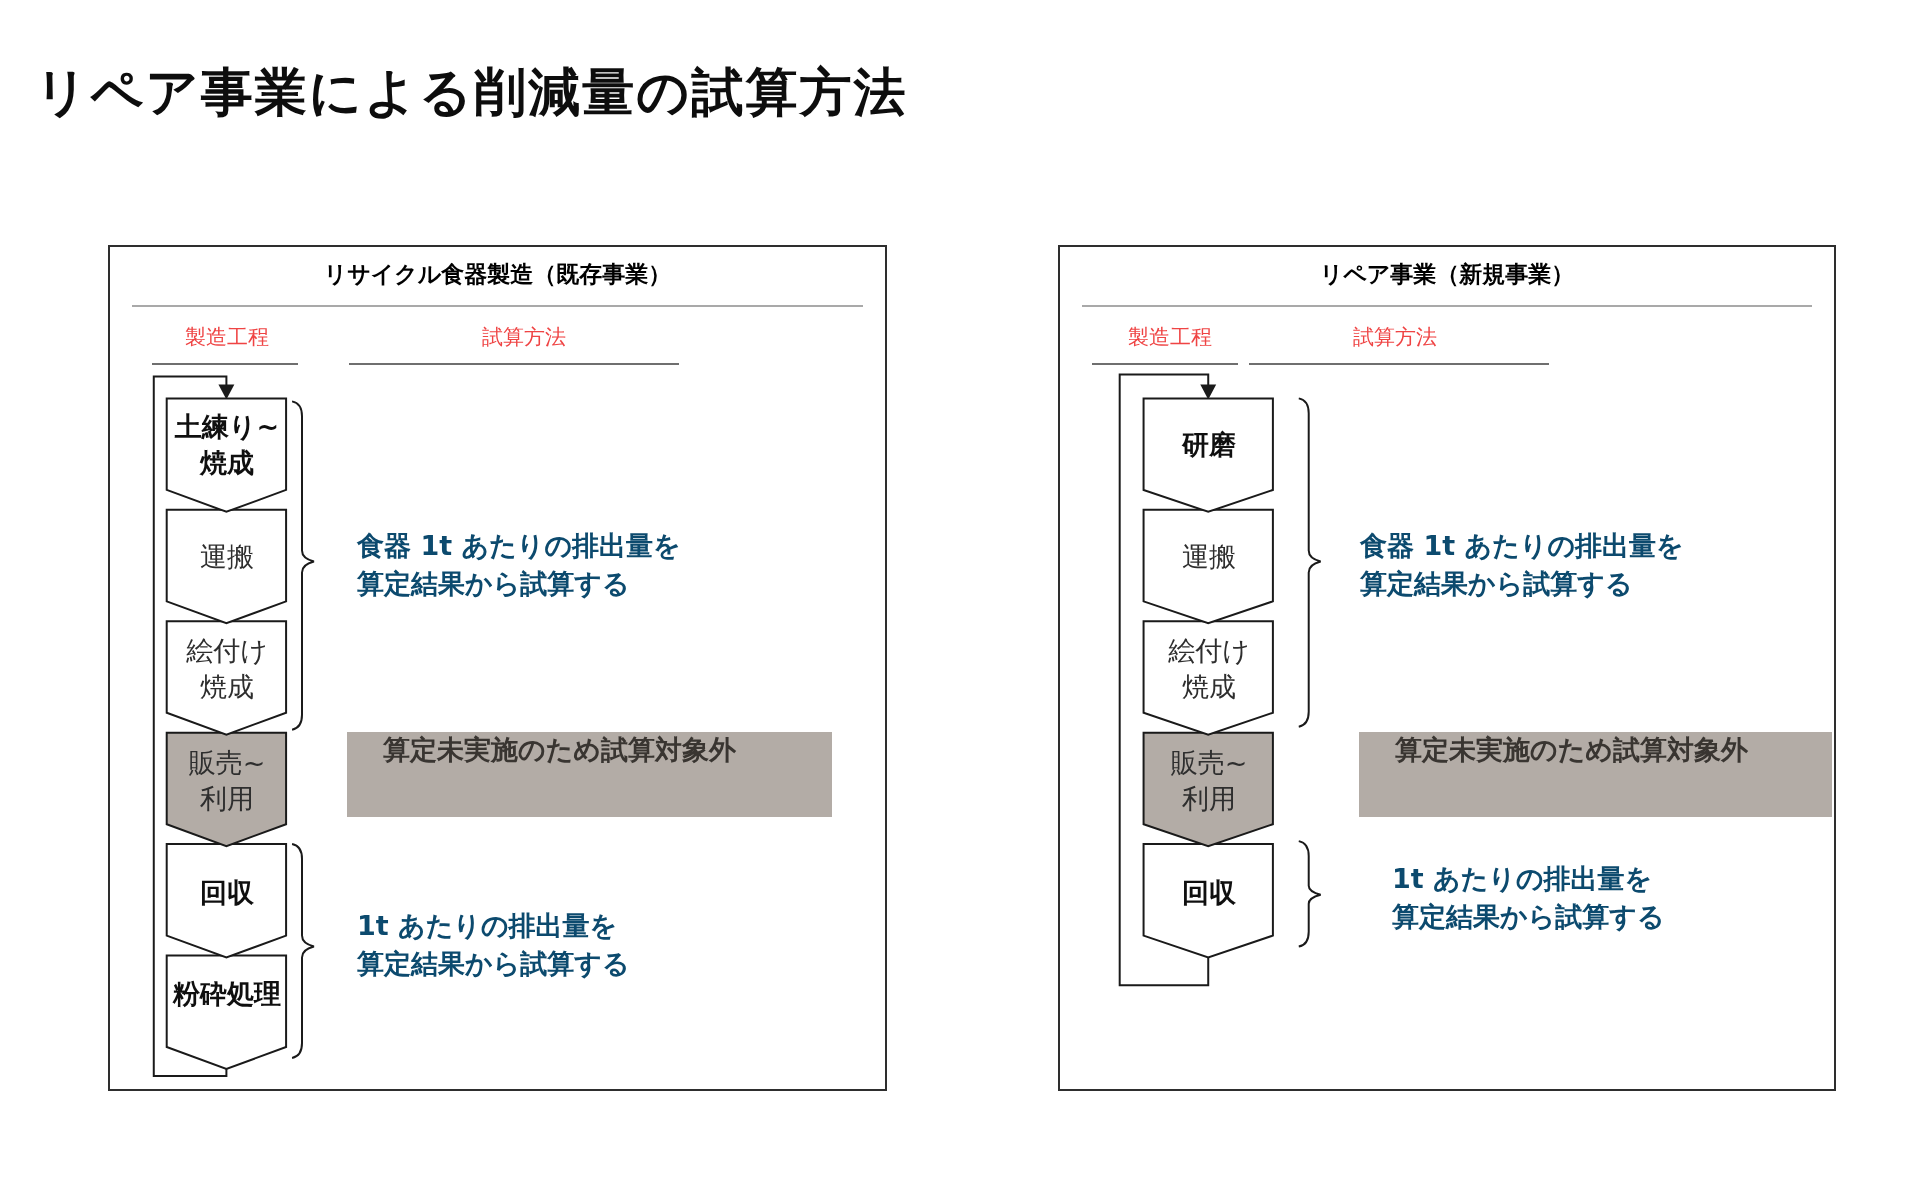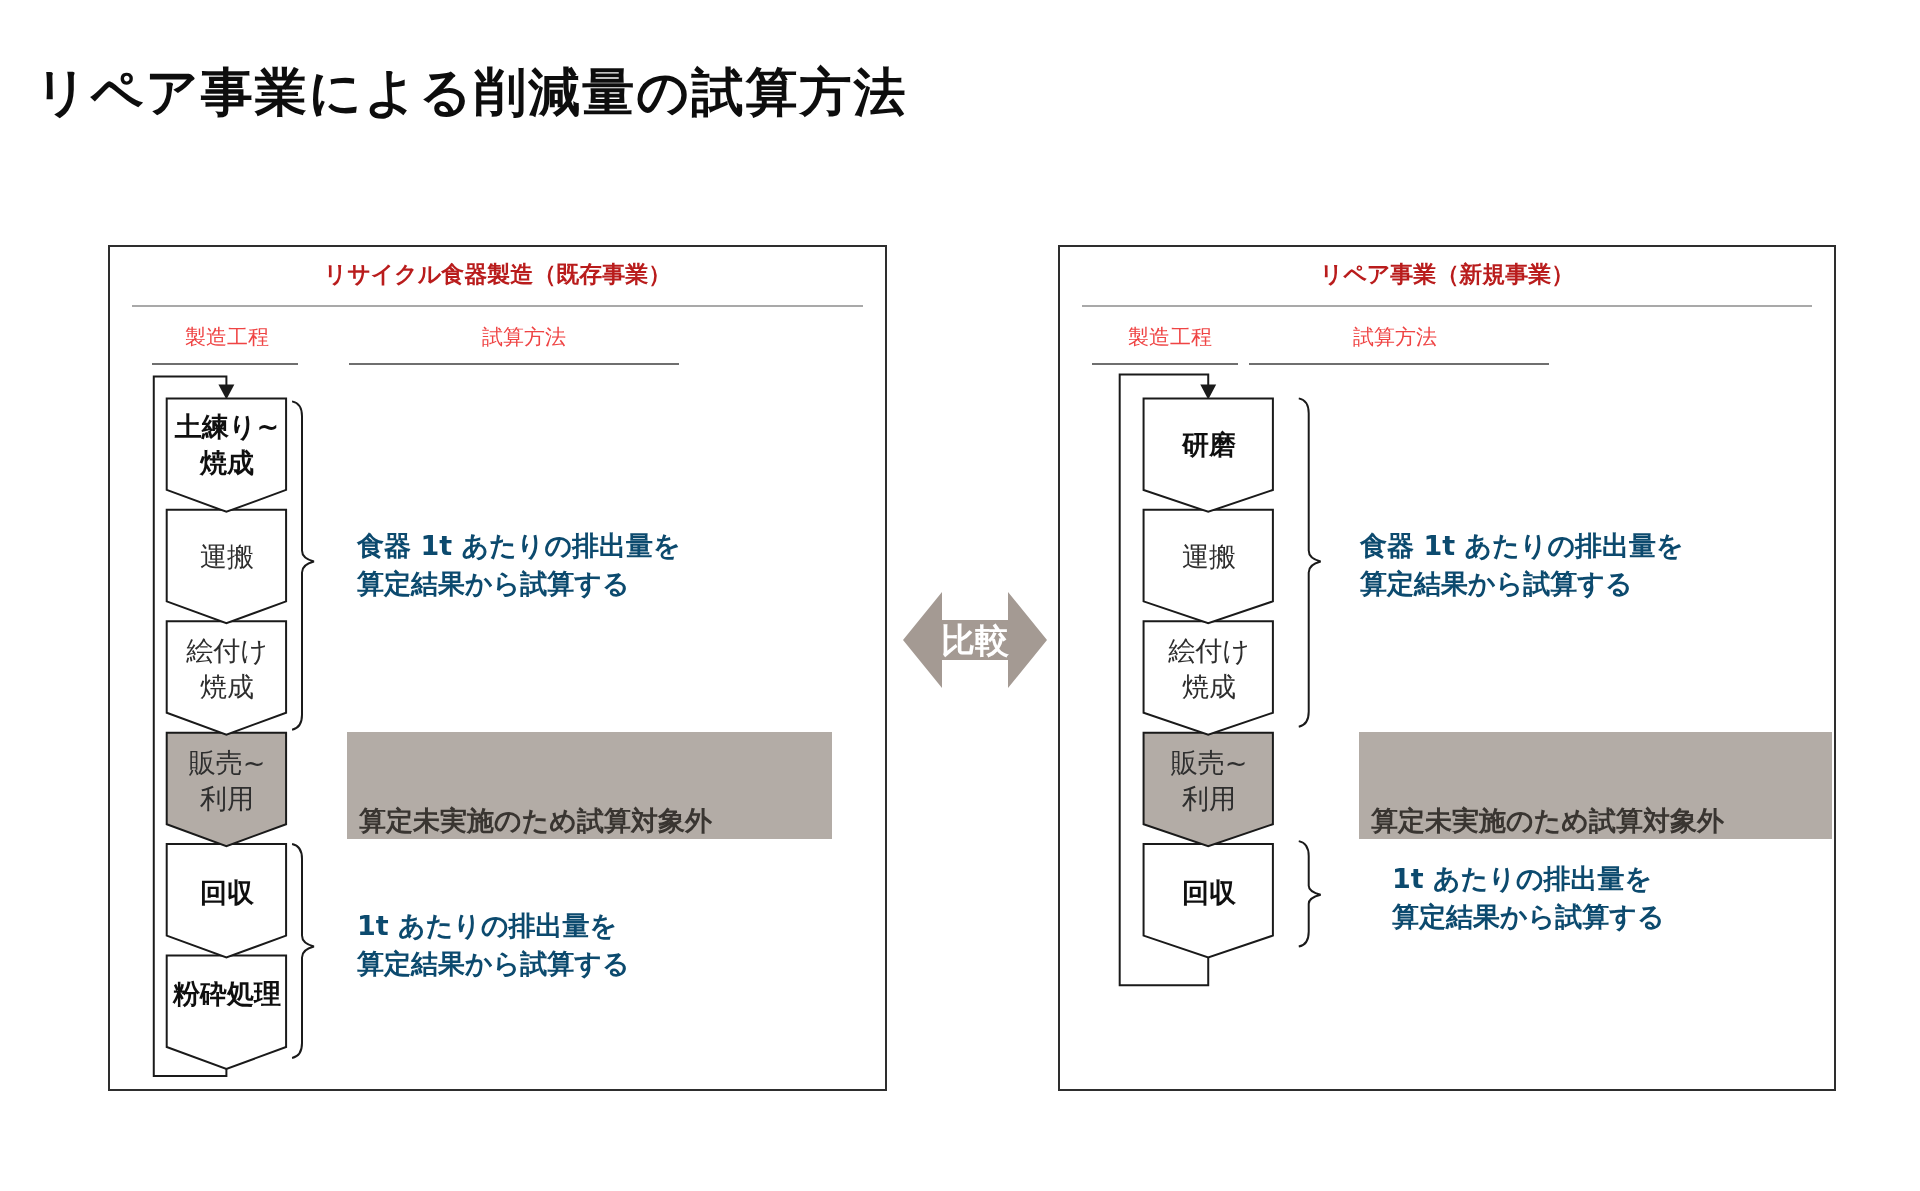--- a/index.html
+++ b/index.html
@@ -8,36 +8,36 @@
   body { font-family:"DejaVu Sans","Liberation Sans",sans-serif; }
   .stage { position:relative; width:1920px; height:1191px; background:#ffffff; overflow:hidden; }
 
   .page-title { position:absolute; left:35px; top:58px; font-size:52px; font-weight:700; color:#0d0d0d; letter-spacing:2px; }
   .page-subtitle { position:absolute; left:35px; top:142px; font-size:30px; font-weight:400; color:#262626; letter-spacing:1px; }
 
   .panel { position:absolute; top:245px; width:779px; height:846px; border:2px solid #2e2e2e; background:#ffffff; }
   .panel.left { left:108px; }
   .panel.right { left:1058px; width:778px; }
 
-  .panel-title { position:absolute; left:0; right:0; top:12px; text-align:center; font-size:23px; font-weight:700; color:#b91c1c; }
+  .panel-title { position:absolute; left:0; right:0; top:12px; text-align:center; font-size:23px; font-weight:700; color:#000000; }
   .panel-title-divider { position:absolute; left:22px; right:22px; top:58px; height:2px; background:#a9a9a9; }
 
   .col-header { position:absolute; top:76px; width:200px; text-align:center; font-size:21px; color:#ef4444; }
   .col-underline { position:absolute; top:116px; height:2px; background:#6f6f6f; }
 
   .flow-svg { position:absolute; left:0; top:0; width:100%; height:100%; }
 
   .box-label { position:absolute; width:140px; transform:translate(-50%,-50%); text-align:center;
                font-size:27px; line-height:36px; color:#2e2e2e; white-space:pre-line; }
   .box-label.bold { font-weight:700; color:#0f0f0f; }
 
   .method-text { position:absolute; font-size:27px; font-weight:700; color:#0c4a6e; line-height:38px; white-space:pre-line; }
 
-  .excluded-box { position:absolute; height:107px; background:#b3aca6; display:flex; align-items:flex-end;
-                  padding-left:12px; font-size:27px; font-weight:700; color:#393531; }
+  .excluded-box { position:absolute; height:85px; background:#b3aca6; display:flex; align-items:flex-start;
+                  padding-left:36px; font-size:27px; font-weight:700; color:#393531; }
 
   .compare-arrow-wrap { position:absolute; left:900px; top:590px; width:150px; height:100px; }
 
   svg { display:block; }
 </style>
 </head>
 <body>
 
 <div class="stage">
 
@@ -80,26 +80,20 @@
 
     <div class="method-text" style="left:247px; top:280px;">食器 1t あたりの排出量を
 算定結果から試算する</div>
     <div class="excluded-box" style="left:237px; top:485px; width:485px;">
       <span>算定未実施のため試算対象外</span>
     </div>
     <div class="method-text" style="left:247px; top:660px;">1t あたりの排出量を
 算定結果から試算する</div>
   </div>
 
-  <div class="compare-arrow-wrap">
-    <svg viewBox="0 0 150 100" width="150" height="100">
-      <polygon points="3,50 42,2 42,30 108,30 108,2 147,50 108,98 108,70 42,70 42,98" fill="#a49a93"></polygon>
-      <text x="75" y="62" text-anchor="middle" font-size="34" font-weight="700" fill="#ffffff">比較</text>
-    </svg>
-  </div>
 
   <div class="panel right">
     <div class="panel-title">リペア事業（新規事業）</div>
     <div class="panel-title-divider"></div>
 
     <div class="col-header" style="left:10px;">製造工程</div>
     <div class="col-header" style="left:235px;">試算方法</div>
     <div class="col-underline" style="left:32px; width:146px;"></div>
     <div class="col-underline" style="left:189px; width:300px;"></div>
 

